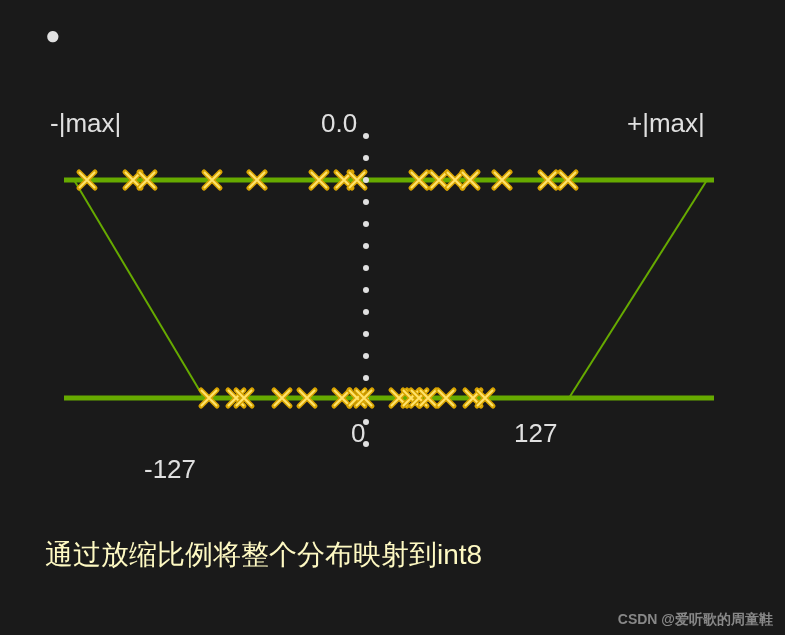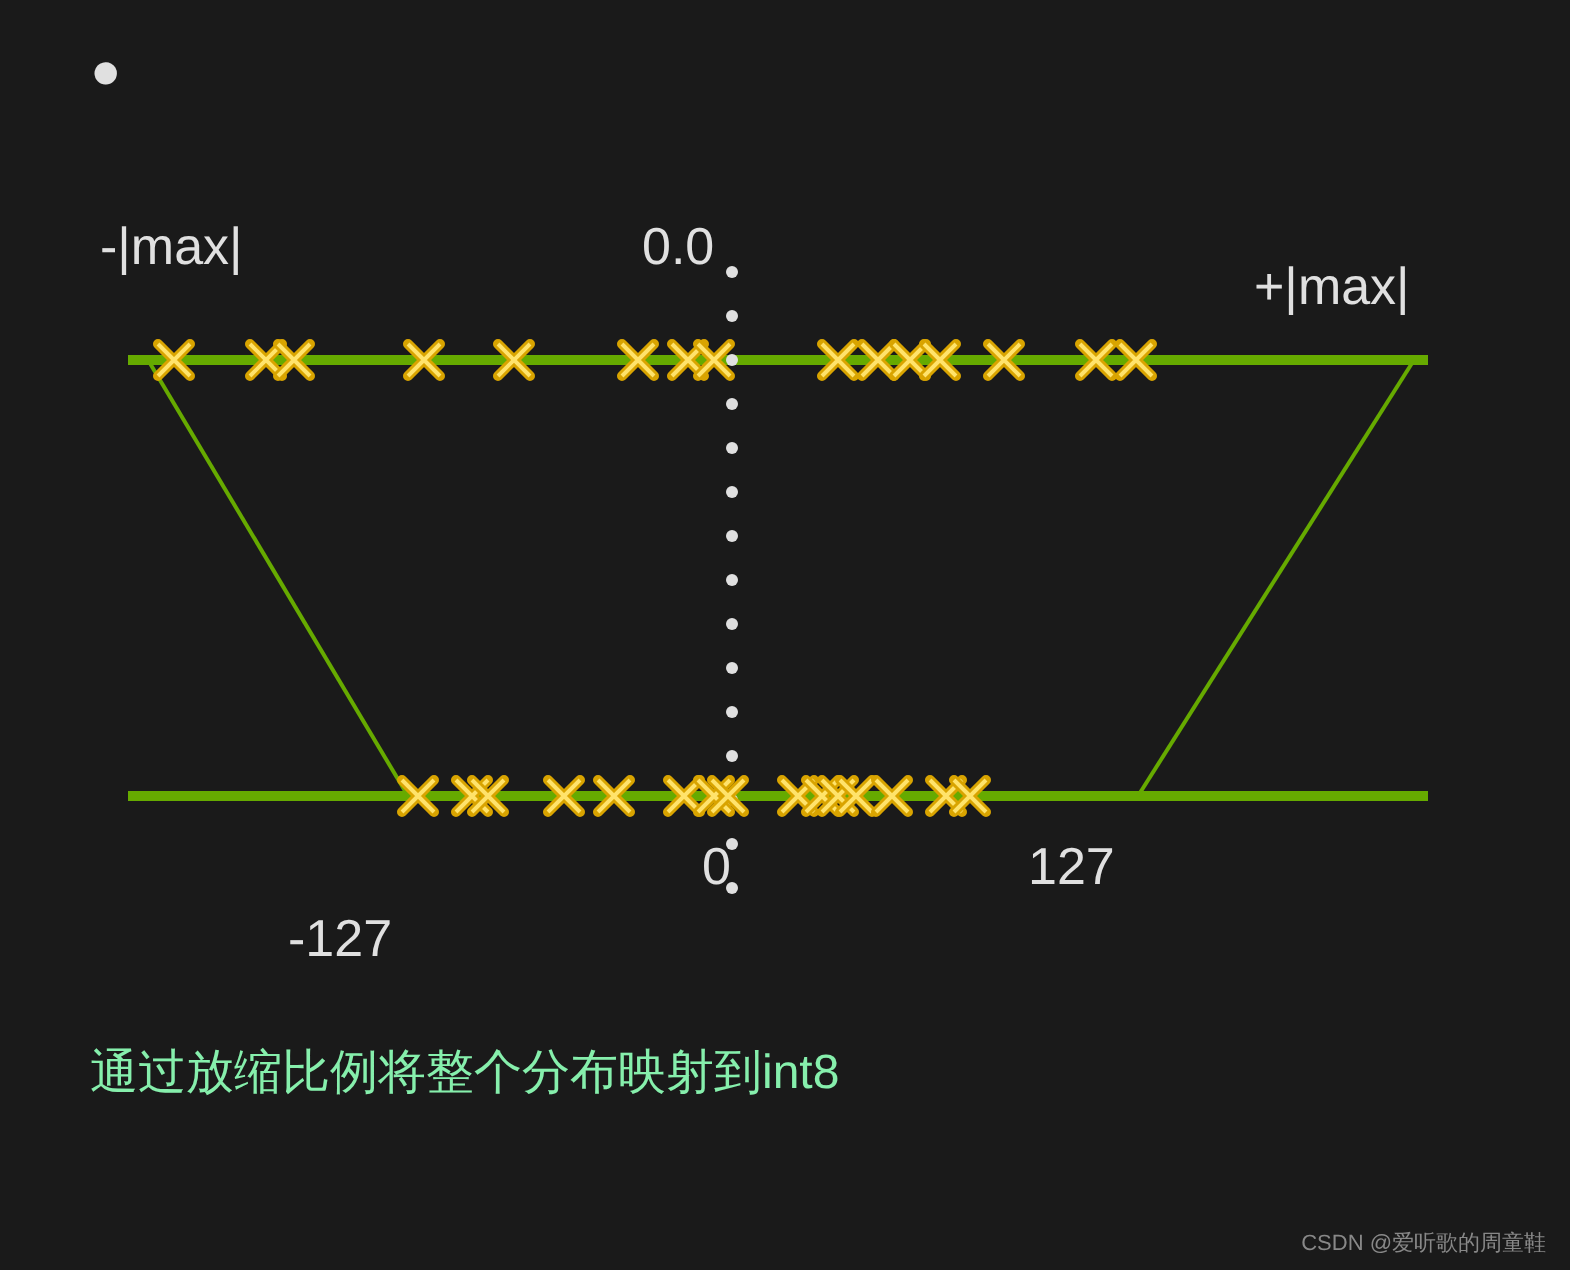--- a/index.html
+++ b/index.html
@@ -44,30 +44,31 @@
     font-size: 26px;
   }
   svg.plot {
     position: absolute;
     left: 0;
     top: 0;
   }
   .caption {
     position: absolute;
     left: 45px;
-    top: 520px;
-    color: #86efac;
-    font-size: 24px;
+    top: 536px;
+    color: #fef9c3;
+    font-size: 28px;
   }
   .watermark {
     position: absolute;
     right: 12px;
     bottom: 6px;
     color: #888888;
-    font-size: 11px;
+    font-size: 14px;
+    font-weight: bold;
   }
   .cross {
     stroke: #d9a400;
     stroke-width: 5;
     fill: #ffe36b;
     stroke-linecap: round;
   }
   .green-line {
     stroke: #66aa00;
     stroke-width: 5;
@@ -84,21 +85,21 @@
 <body>
 
 <div class="bullet-line">
   <span class="bullet-dot">●</span>
 </div>
 
 <div class="diagram">
 
   <div class="axis-label" style="left:8px; top:0;margin-left:28px;">-|max|</div>
   <div class="axis-label" style="left:275px; top:0;margin-left:32px;">0.0</div>
-  <div class="axis-label" style="left:613px; top:0;margin-top:20px;">+|max|</div>
+  <div class="axis-label" style="left:613px; top:0;">+|max|</div>
 
   <div class="axis-label" style="left:130px; top:310px;margin-top:36px;">-127</div>
   <div class="axis-label" style="left:337px; top:310px;">0</div>
   <div class="axis-label" style="left:500px; top:310px;text-align:center;">127</div>
 
   <svg class="plot" width="760" height="360">
 
     <line class="green-line" x1="50" y1="72" x2="700" y2="72"></line>
 
     <line class="green-line" x1="50" y1="290" x2="700" y2="290"></line>

